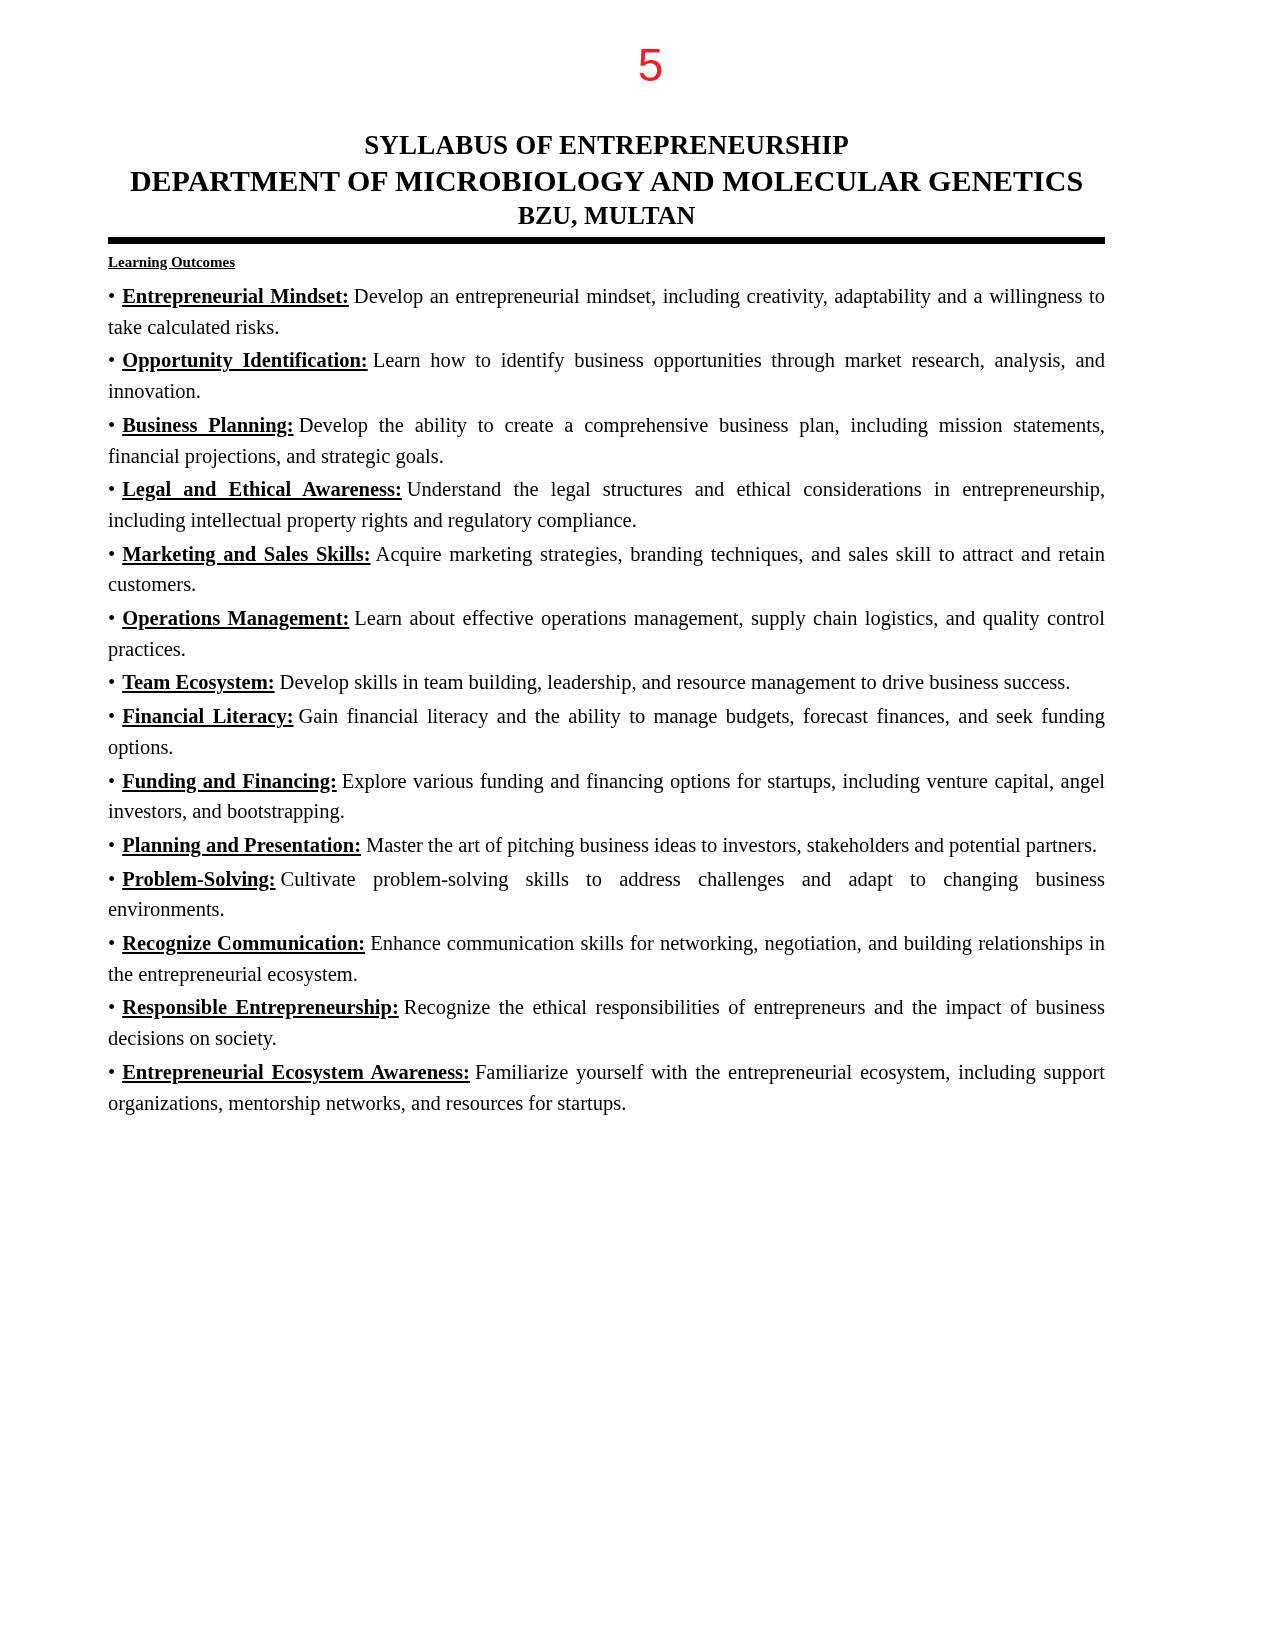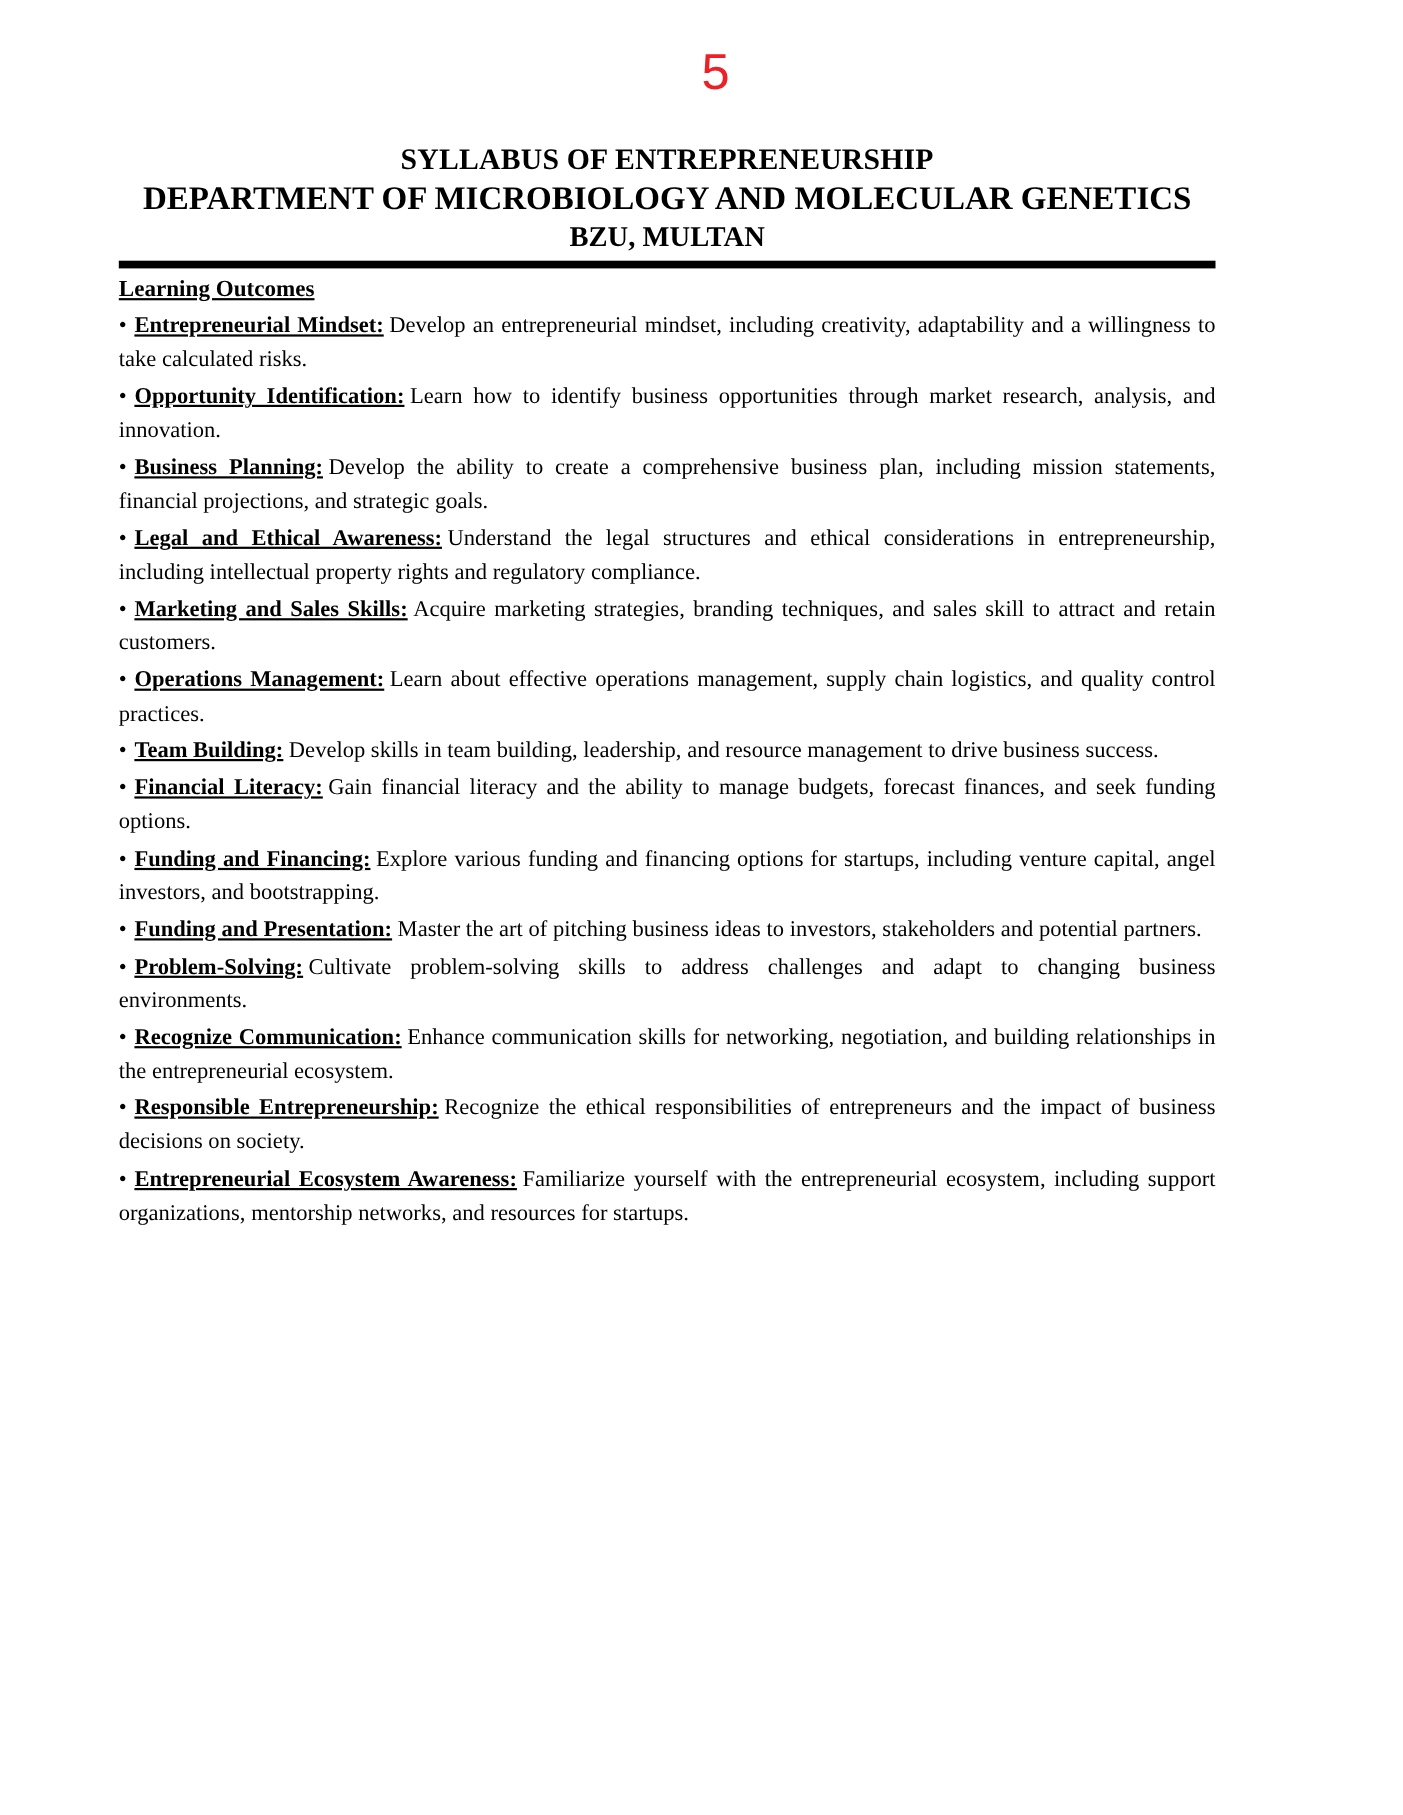--- a/index.html
+++ b/index.html
@@ -53,21 +53,21 @@
     font-size: 26px;
     line-height: 34px;
   }
   .title-rule {
     height: 7px;
     background: #000000;
     margin-top: 4px;
     margin-bottom: 5px;
   }
   .section-heading {
-    font-size: 21px;
+    font-size: 15px;
     line-height: 26px;
     font-weight: bold;
     text-decoration: underline;
     margin-bottom: 6px;
   }
   .lo-list {
     margin: 0;
     padding: 0;
   }
   .lo-item {
@@ -115,27 +115,27 @@
       <div class="lo-item"><span class="bullet">•</span><span class="term">Opportunity Identification:</span><span class="desc">Learn how to identify business opportunities through market research, analysis, and innovation.</span></div>
 
       <div class="lo-item"><span class="bullet">•</span><span class="term">Business Planning:</span><span class="desc">Develop the ability to create a comprehensive business plan, including mission statements, financial projections, and strategic goals.</span></div>
 
       <div class="lo-item"><span class="bullet">•</span><span class="term">Legal and Ethical Awareness:</span><span class="desc">Understand the legal structures and ethical considerations in entrepreneurship, including intellectual property rights and regulatory compliance.</span></div>
 
       <div class="lo-item"><span class="bullet">•</span><span class="term">Marketing and Sales Skills:</span><span class="desc">Acquire marketing strategies, branding techniques, and sales skill to attract and retain customers.</span></div>
 
       <div class="lo-item"><span class="bullet">•</span><span class="term">Operations Management:</span><span class="desc">Learn about effective operations management, supply chain logistics, and quality control practices.</span></div>
 
-      <div class="lo-item"><span class="bullet">•</span><span class="term">Team Building:</span><span class="desc">Develop skills in team building, leadership, and resource management to drive business success.</span></div>
+      <div class="lo-item"><span class="bullet">•</span><span class="term">Team Ecosystem:</span><span class="desc">Develop skills in team building, leadership, and resource management to drive business success.</span></div>
 
       <div class="lo-item"><span class="bullet">•</span><span class="term">Financial Literacy:</span><span class="desc">Gain financial literacy and the ability to manage budgets, forecast finances, and seek funding options.</span></div>
 
       <div class="lo-item"><span class="bullet">•</span><span class="term">Funding and Financing:</span><span class="desc">Explore various funding and financing options for startups, including venture capital, angel investors, and bootstrapping.</span></div>
 
-      <div class="lo-item"><span class="bullet">•</span><span class="term">Funding and Presentation:</span><span class="desc">Master the art of pitching business ideas to investors, stakeholders and potential partners.</span></div>
+      <div class="lo-item"><span class="bullet">•</span><span class="term">Planning and Presentation:</span><span class="desc">Master the art of pitching business ideas to investors, stakeholders and potential partners.</span></div>
 
 
       <div class="lo-item"><span class="bullet">•</span><span class="term">Problem-Solving:</span><span class="desc">Cultivate problem-solving skills to address challenges and adapt to changing business environments.</span></div>
 
       <div class="lo-item"><span class="bullet">•</span><span class="term">Recognize Communication:</span><span class="desc">Enhance communication skills for networking, negotiation, and building relationships in the entrepreneurial ecosystem.</span></div>
 
       <div class="lo-item"><span class="bullet">•</span><span class="term">Responsible Entrepreneurship:</span><span class="desc">Recognize the ethical responsibilities of entrepreneurs and the impact of business decisions on society.</span></div>
 
       <div class="lo-item"><span class="bullet">•</span><span class="term">Entrepreneurial Ecosystem Awareness:</span><span class="desc">Familiarize yourself with the entrepreneurial ecosystem, including support organizations, mentorship networks, and resources for startups.</span></div>
 

